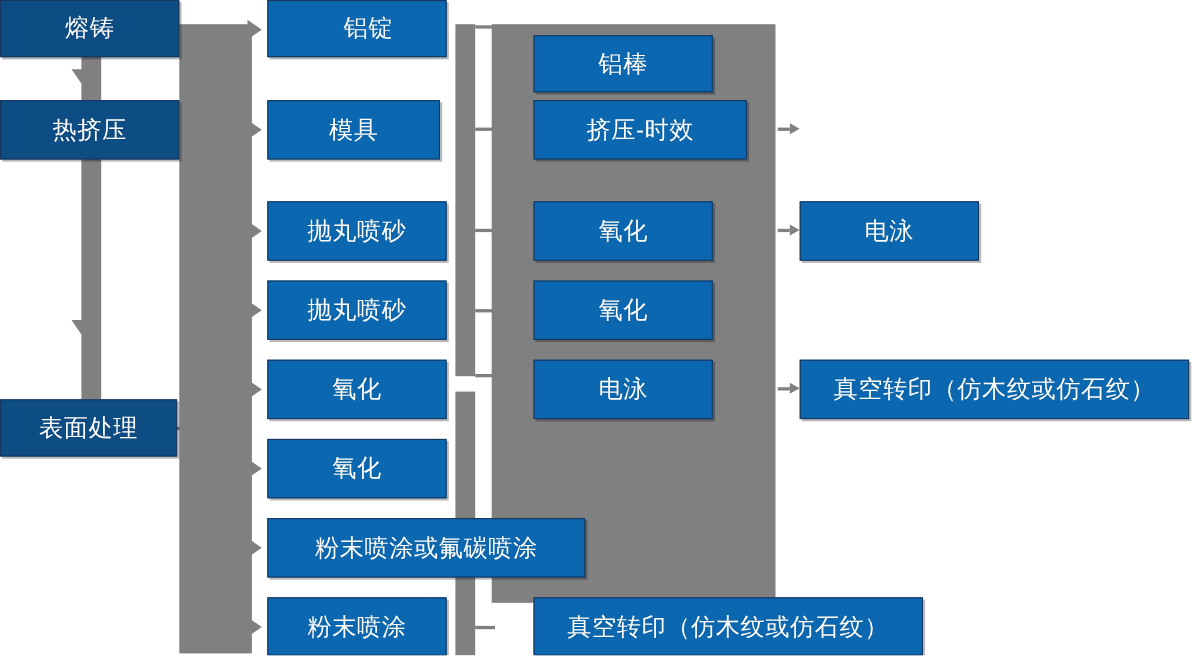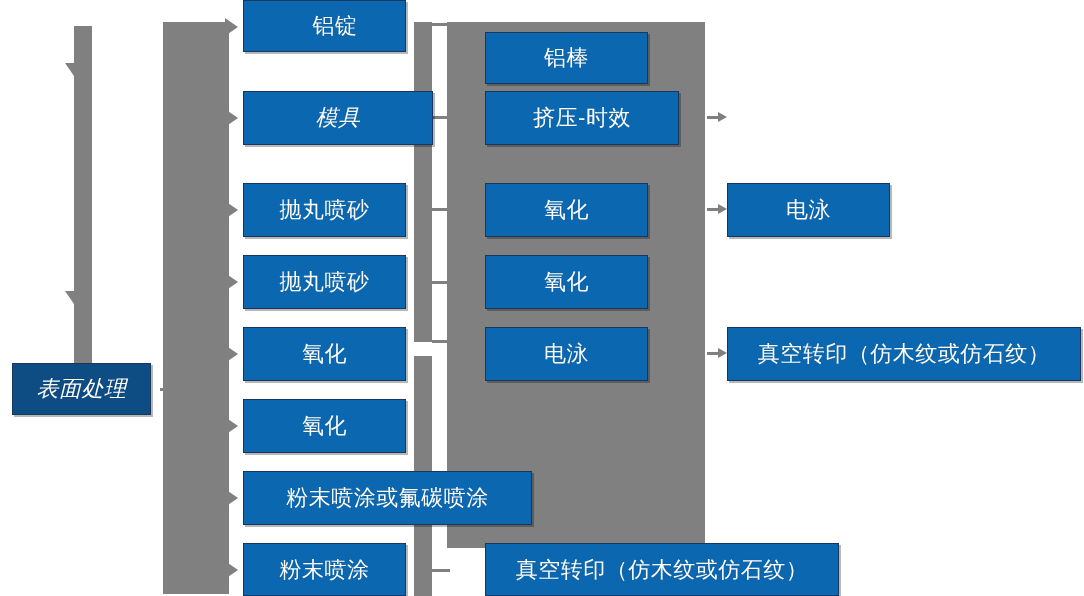--- a/index.html
+++ b/index.html
@@ -128,31 +128,37 @@
   </div>
   <div class="mini-arrow" style="left:707px; top:204px; width:20px;">
     <span class="shaft" style="width:11px;"></span>
     <span class="head" style="left:11px;"></span>
   </div>
   <div class="mini-arrow" style="left:707px; top:348px; width:20px;">
     <span class="shaft" style="width:11px;"></span>
     <span class="head" style="left:11px;"></span>
   </div>
 
-
-
-  <div class="box dark" style="left:12px; top:363px; width:139px; height:52px;font-style:italic;">
+  <div class="box dark" style="left:0px; top:0px; width:163px; height:52px;">
+    <span>熔铸</span>
+  </div>
+
+  <div class="box dark" style="left:0px; top:91px; width:163px; height:54px;">
+    <span>热挤压</span>
+  </div>
+
+  <div class="box dark" style="left:0px; top:363px; width:161px; height:52px;">
     <span>表面处理</span>
   </div>
 
   <div class="box mid" style="left:243px; top:0px; width:163px; height:52px;padding-left:21px;">
     <span>铝锭</span>
   </div>
 
-  <div class="box mid" style="left:243px; top:91px; width:190px; height:54px;font-style:italic;">
+  <div class="box mid" style="left:243px; top:91px; width:157px; height:54px;">
     <span>模具</span>
   </div>
 
   <div class="box mid" style="left:243px; top:183px; width:163px; height:54px;">
     <span>抛丸喷砂</span>
   </div>
 
   <div class="box mid" style="left:243px; top:255px; width:163px; height:54px;">
     <span>抛丸喷砂</span>
   </div>

